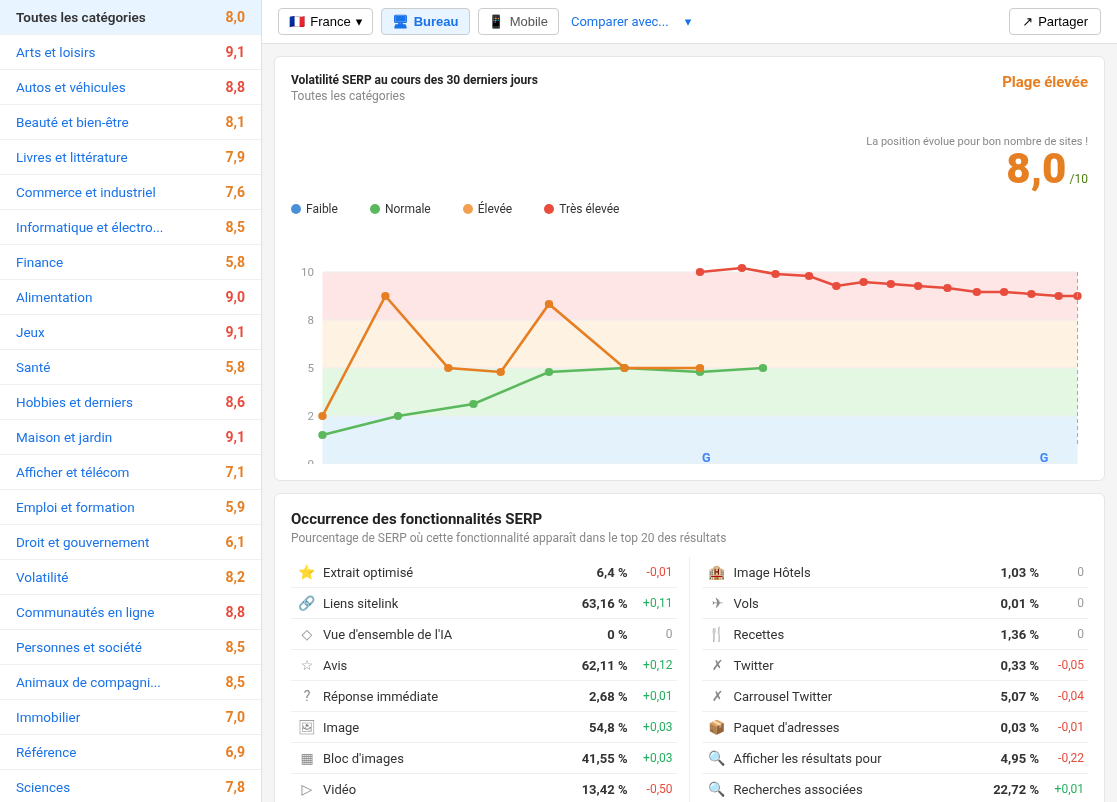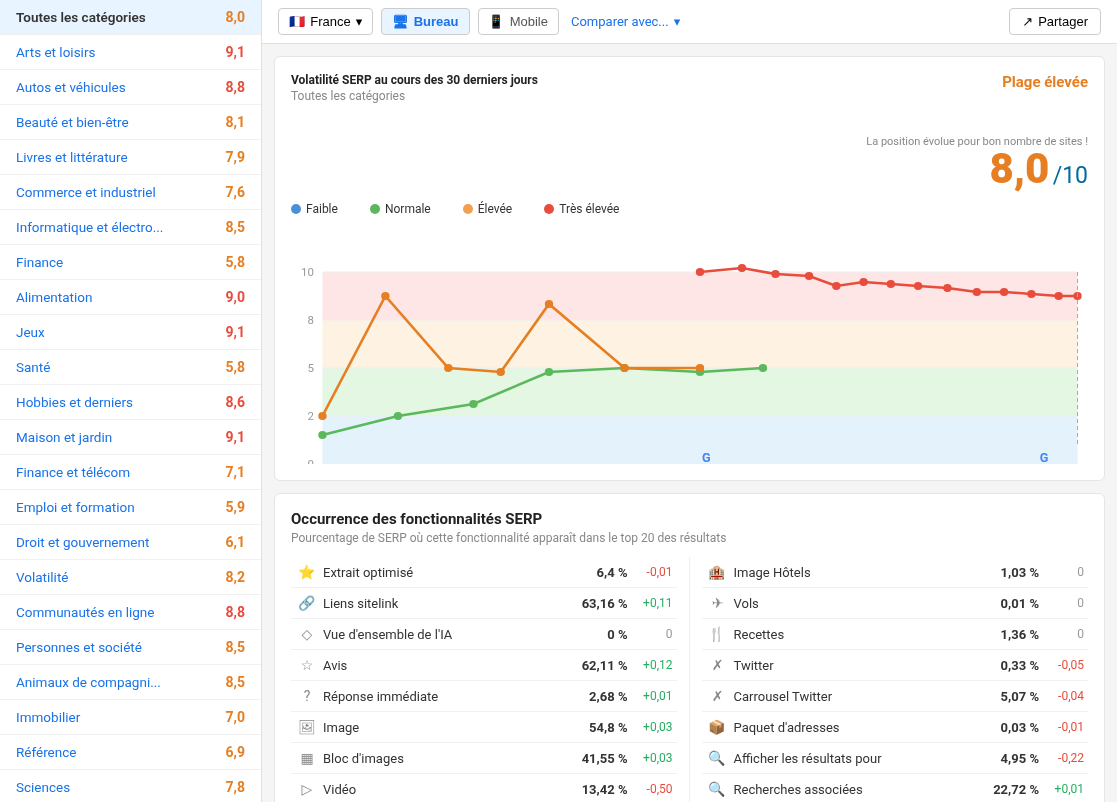--- a/index.html
+++ b/index.html
@@ -17,35 +17,35 @@
 
     
     .main { flex: 1; overflow-y: auto; background: #f5f5f5; }
 
     
     .topbar { background: #fff; border-bottom: 1px solid #e0e0e0; padding: 8px 16px; display: flex; align-items: center; gap: 10px; }
     .topbar-left { display: flex; align-items: center; gap: 8px; }
     .country-btn { display: flex; align-items: center; gap: 5px; border: 1px solid #ccc; border-radius: 4px; padding: 5px 10px; cursor: pointer; background: #fff; font-size: 13px; }
     .device-btn { display: flex; align-items: center; gap: 5px; border: 1px solid #ccc; border-radius: 4px; padding: 5px 10px; cursor: pointer; background: #e8f4ff; font-size: 13px; font-weight: 600; color: #1a73e8; }
     .device-btn-inactive { display: flex; align-items: center; gap: 5px; border: 1px solid #ccc; border-radius: 4px; padding: 5px 10px; cursor: pointer; background: #fff; font-size: 13px; color: #555; }
-    .compare-btn { display: flex; align-items: center; gap: 5px; color: #1a73e8; cursor: pointer; font-size: 13px; margin-left: 4px; }
+    .compare-btn { display: flex; align-items: center; gap: 16px; color: #1a73e8; cursor: pointer; font-size: 13px; margin-left: 4px; }
     .share-btn { margin-left: auto; display: flex; align-items: center; gap: 5px; border: 1px solid #ccc; border-radius: 4px; padding: 5px 12px; cursor: pointer; background: #fff; font-size: 13px; }
 
     
     .card { background: #fff; border-radius: 6px; margin: 12px; padding: 16px; border: 1px solid #e5e5e5; }
 
     
     .chart-header { display: flex; justify-content: space-between; align-items: flex-start; margin-bottom: 12px; }
     .chart-title { font-size: 12px; font-weight: 700; color: #222; }
     .chart-subtitle { font-size: 12px; color: #888; margin-top: 2px; }
     .volatility-score { text-align: right; }
     .volatility-label { color: #e67e22; font-weight: 700; font-size: 15px; }
     .volatility-desc { color: #888; font-size: 11px; margin-top: 44px; }
     .volatility-number { color: #e67e22; font-weight: 900; font-size: 42px; line-height: 1; }
-    .volatility-denom { color: #0369a1; font-size: 23px; }
+    .volatility-denom { color: #4d7c0f; font-size: 12px; }
 
     
     .legend { display: flex; gap: 32px; margin-bottom: 8px; }
     .legend-item { display: flex; align-items: center; gap: 5px; font-size: 12px; }
     .legend-dot { width: 10px; height: 10px; border-radius: 50%; }
 
     
     .chart-container { position: relative; height: 240px; margin-top: 4px; }
 
     
@@ -117,21 +117,21 @@
   </div>
       <div class="sidebar-item">
     <span class="label">Hobbies et derniers</span>
     <span class="score score-red">8,6</span>
   </div>
       <div class="sidebar-item">
     <span class="label">Maison et jardin</span>
     <span class="score score-red">9,1</span>
   </div>
       <div class="sidebar-item">
-    <span class="label">Finance et télécom</span>
+    <span class="label">Afficher et télécom</span>
     <span class="score score-orange">7,1</span>
   </div>
       <div class="sidebar-item">
     <span class="label">Emploi et formation</span>
     <span class="score score-orange">5,9</span>
   </div>
       <div class="sidebar-item">
     <span class="label">Droit et gouvernement</span>
     <span class="score score-orange">6,1</span>
   </div>

